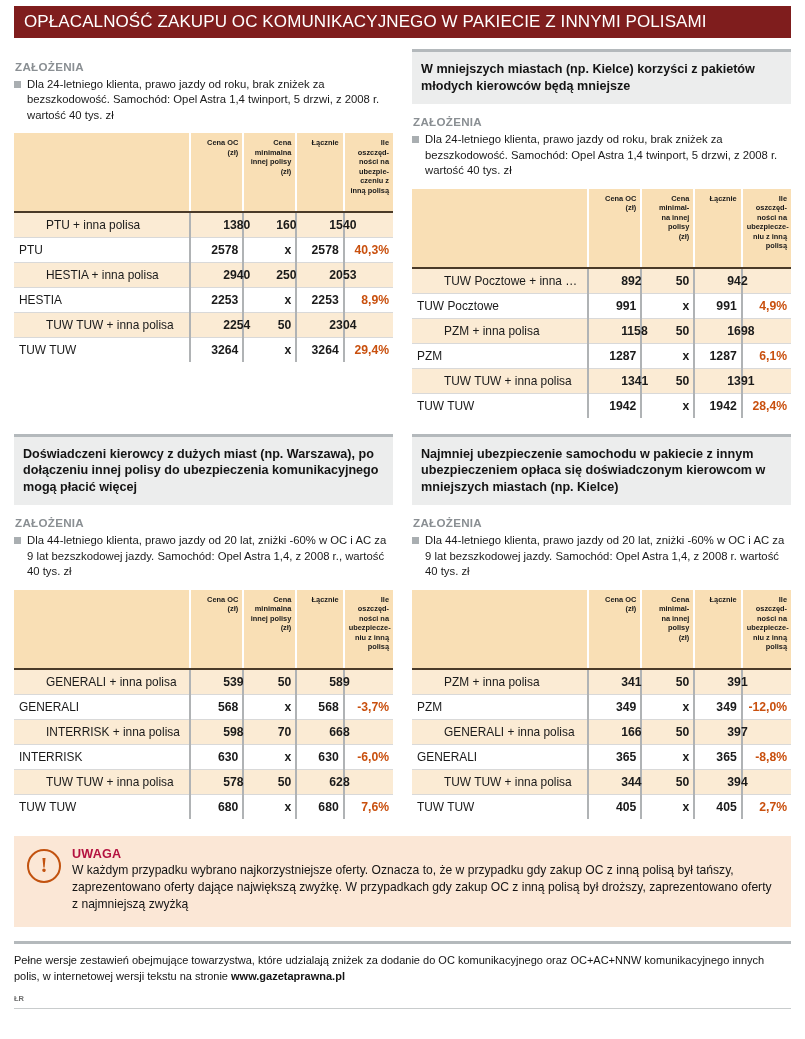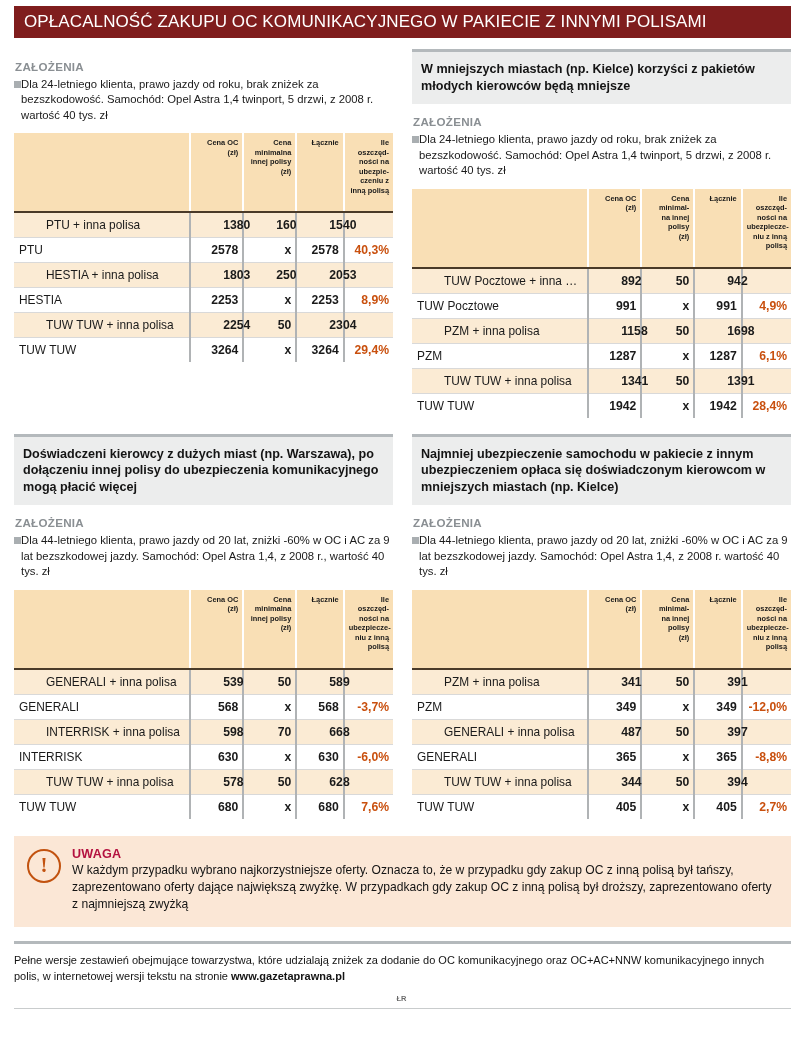--- a/index.html
+++ b/index.html
@@ -59,20 +59,21 @@
   
   .assump-title {
     color: #8a8f93;
     font-size: 11.6px;
     font-weight: bold;
     letter-spacing: .3px;
     margin: 11px 0 4px 1px;
   }
   .assump-row {
     display: flex;
+    gap: 6px;
     align-items: flex-start;
   }
   .assump-bullet {
     width: 7px;
     height: 7px;
     background: #a9aeb1;
     margin-top: 4px;
     flex: none;
   }
   .assump-text {
@@ -178,21 +179,21 @@
     margin-top: 14px;
   }
   .footnote {
     font-size: 11px;
     line-height: 1.45;
     padding-top: 9px;
     color: #141414;
   }
   .footnote b { font-weight: bold; }
   .credit {
-    text-align: center;
+    text-align: left;
     font-size: 7.5px;
     color: #6b6b6b;
     font-weight: bold;
     margin-top: 9px;
     padding-right: 2px;
   }
   .bottomrule {
     border-top: 1px solid #c9cccd;
     margin-top: 5px;
   }
@@ -253,21 +254,21 @@
           </tr>
           <tr>
             <td class="name">PTU</td>
             <td class="sep">2578</td>
             <td class="sep">x</td>
             <td class="sep">2578</td>
             <td class="sep sav">40,3%</td>
           </tr>
           <tr class="shaded">
             <td class="name">HESTIA + inna polisa</td>
-            <td class="sep">1803</td>
+            <td class="sep">2940</td>
             <td class="sep">250</td>
             <td class="sep">2053</td>
             <td class="sep sav"></td>
           </tr>
           <tr>
             <td class="name">HESTIA</td>
             <td class="sep">2253</td>
             <td class="sep">x</td>
             <td class="sep">2253</td>
             <td class="sep sav">8,9%</td>
@@ -510,21 +511,21 @@
           </tr>
           <tr>
             <td class="name">PZM</td>
             <td class="sep">349</td>
             <td class="sep">x</td>
             <td class="sep">349</td>
             <td class="sep sav">-12,0%</td>
           </tr>
           <tr class="shaded">
             <td class="name">GENERALI + inna polisa</td>
-            <td class="sep">487</td>
+            <td class="sep">166</td>
             <td class="sep">50</td>
             <td class="sep">397</td>
             <td class="sep sav"></td>
           </tr>
           <tr>
             <td class="name">GENERALI</td>
             <td class="sep">365</td>
             <td class="sep">x</td>
             <td class="sep">365</td>
             <td class="sep sav">-8,8%</td>

